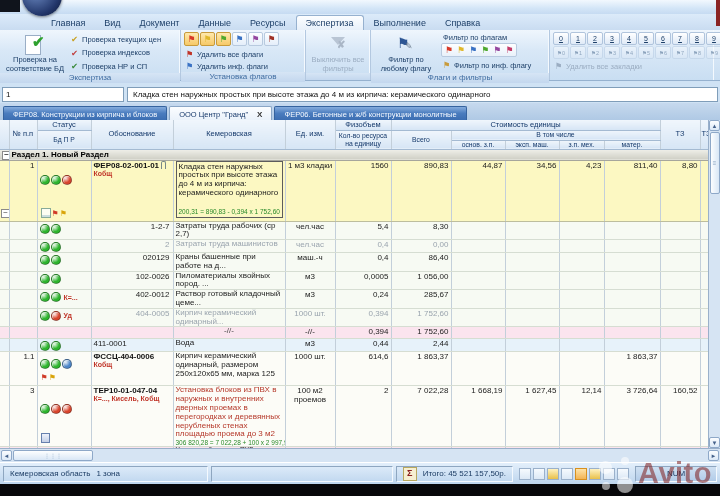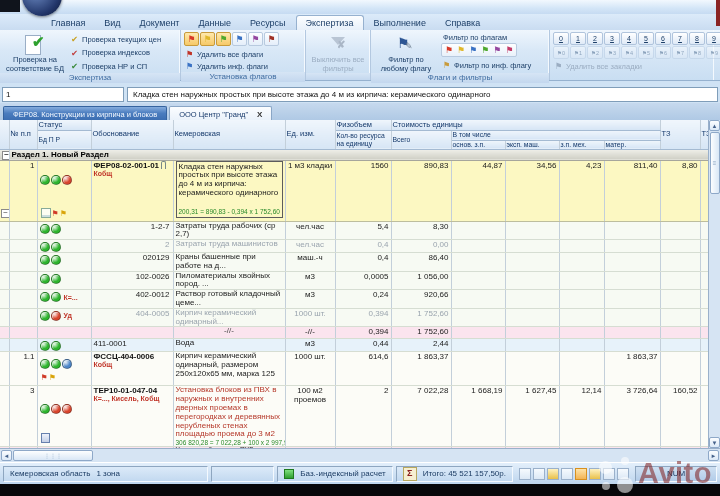--- a/index.html
+++ b/index.html
@@ -56,21 +56,21 @@
   .dtabs{position:absolute;top:103px;left:0;right:0;height:17px;background:linear-gradient(#c6d9ee,#aec8e4);display:flex;align-items:flex-end;padding:1px 3px 0}
   .dtab{height:14px;display:flex;align-items:center;padding:0 9px;margin-right:2px;font-size:7.5px;color:#f4f9ff;background:linear-gradient(#85acdd,#4a7cbe 45%,#3a6cb0);border:1px solid #35639f;border-bottom:none;border-radius:2px 2px 0 0;white-space:nowrap}
   .dtab.active{background:linear-gradient(#fbfdff,#e9f1fa);color:#16386a;border-color:#8aa6c6}
   .dclose{color:#333;font-size:8px;margin-left:9px;font-weight:bold}
 
   
   .gridwrap{position:absolute;top:120px;left:0;width:720px;height:328px;display:flex;background:#fff}
   .tblbox{width:708px;height:328px;overflow:hidden}
   table.grid{border-collapse:collapse;table-layout:fixed;width:708px}
   .grid th,.grid td{border-right:1px solid #c3cfda;overflow:hidden;padding:0 2px;box-sizing:border-box}
-  .grid th{background:linear-gradient(#f0f6fc,#d6e5f5);border-bottom:1px solid #a4bad2;color:#14386a;font-weight:normal;font-size:7.5px;line-height:1.05;text-align:left;vertical-align:middle;padding:0 1px}
+  .grid th{background:linear-gradient(#f0f6fc,#d6e5f5);border-bottom:1px solid #a4bad2;color:#14386a;font-weight:normal;font-size:7.5px;line-height:1.05;text-align:center;vertical-align:middle;padding:0 1px}
   tr.h1{height:10px}tr.h2{height:10px}tr.h3{height:9px}
   tr.h2 th,tr.h3 th{font-size:6.8px}
   .grid td{vertical-align:top;font-size:8px;color:#1c1c1c;border-bottom:1px solid #d6ddd2}
   tr.secrow{height:11px}
   tr.secrow td{background:linear-gradient(#efefe9,#cfcfc5);border-bottom:1px solid #a6a69c;color:#000;font-weight:bold;font-size:8px;vertical-align:middle}
   tr.pos{height:61px}   tr.pos td{background:#fcf8c2;border-bottom:1px solid #bdbd9d}
   tr.res{height:13px}   tr.res td{background:#f7faf3}
   tr.subrow{height:12px} tr.subrow td{background:#fbe4ee}
   tr.water{height:12px} tr.water td{background:#e7f2fa}
   tr.pos2{height:34px}  tr.pos2 td{background:#fcfcf7}
@@ -307,20 +307,23 @@
     <div class="fcell ftext">Кладка стен наружных простых при высоте этажа до 4 м из кирпича: керамического одинарного</div>
   </div>
 
   <div class="dtabs">
       <div class="dtab">
         <span>ФЕР08. Конструкции из кирпича и блоков</span>
       </div>
       <div class="dtab active">
         <span>ООО Центр "Гранд"</span>
         <span class="dclose">X</span>
+      </div>
+      <div class="dtab">
+        <span>ФЕР06. Бетонные и ж/б конструкции монолитные</span>
       </div>
     </div>
 
   <div class="gridwrap">
     <div class="tblbox">
       <table class="grid">
         <colgroup>
           <col style="width:9px">
             <col style="width:28px">
             <col style="width:54px">
@@ -515,21 +518,21 @@
                 </div>
               </td>
               <td class="c-basis mut">
                 <div>402-0012</div>
               </td>
               <td class="c-name mut">
                 <div class="nametxt">Раствор готовый кладочный цеме...</div>
               </td>
               <td class="c-unit mut">м3</td>
               <td class="c-n mut">0,24</td>
-              <td class="c-n mut">920,66</td>
+              <td class="c-n mut">285,67</td>
               <td class="c-n mut"></td>
               <td class="c-n mut"></td>
               <td class="c-n mut"></td>
               <td class="c-n mut"></td>
               <td class="c-n mut"></td>
               <td></td>
             </tr>
             <tr class="res muted">
               <td class="c0"></td>
               <td class="c-num mut"></td>
@@ -698,24 +701,20 @@
     <div class="hspacer"></div>
     <div class="harrow">►</div>
   </div>
 
   <div class="statusbar">
     <div class="spanel sp-region">
       <span>Кемеровская область</span>
       <span>1 зона</span>
     </div>
     <div class="spanel sp-fill"></div>
-    <div class="spanel">
-      <span class="greensq"></span>
-      <span>Баз.-индексный расчет</span>
-    </div>
     <div class="spanel">
       <span class="sigma">Σ</span>
       <span>Итого: 45 521 157,50р.</span>
     </div>
     <div class="iconbar">
         <div class="tico"></div>
         <div class="tico"></div>
         <div class="tico gold"></div>
         <div class="tico"></div>
         <div class="tico hl"></div>

